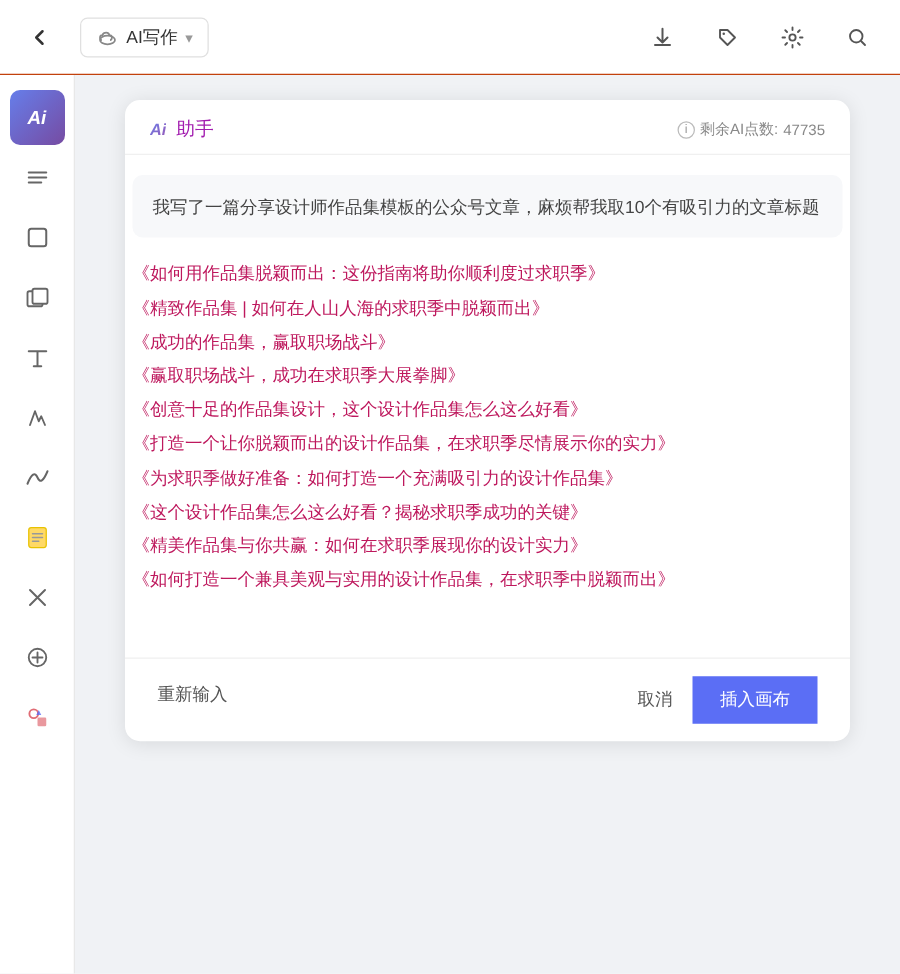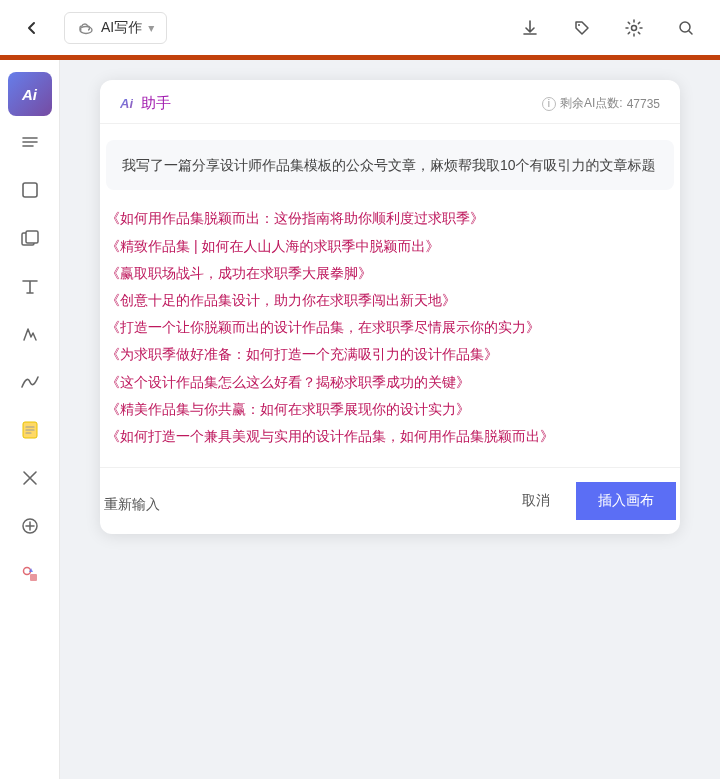--- a/index.html
+++ b/index.html
@@ -14,21 +14,21 @@
 
     
     .toolbar {
       width: 100%;
       height: 60px;
       background: #ffffff;
       display: flex;
       align-items: center;
       padding: 0 16px;
       gap: 16px;
-      border-bottom: 5px solid #c2410c;
+      border-bottom: 1px solid #c2410c;
     }
     .toolbar-back {
       width: 32px;
       height: 32px;
       display: flex;
       align-items: center;
       justify-content: center;
       cursor: pointer;
       color: #333;
       font-size: 18px;
@@ -199,36 +199,37 @@
     }
     .result-item {
       display: block;
       line-height: 1.8;
       margin-bottom: 2px;
     }
 
     
     .panel-footer {
       display: flex;
-      align-items: flex-end;
+      align-items: flex-start;
       justify-content: space-between;
-      padding: 14px 4px;
+      padding: 14px 26px;
       border-top: 1px solid #f0f0f0;
+      margin-top: 32px;
     }
     .footer-btn-text {
       font-size: 14px;
       color: #555;
       cursor: pointer;
       background: none;
       border: none;
       padding: 6px 0;
     }
     .footer-btns-right {
       display: flex;
-      gap: 10px;
+      gap: 0;
       align-items: center;
     }
     .cancel-btn {
       font-size: 14px;
       color: #555;
       cursor: pointer;
       background: none;
       border: none;
       padding: 8px 16px;
     }
@@ -385,27 +386,28 @@
           <span>剩余AI点数:</span>
           <span>47735</span>
         </div>
       </div>
 
       <div class="panel-body">
         <div class="query-box">我写了一篇分享设计师作品集模板的公众号文章，麻烦帮我取10个有吸引力的文章标题</div>
         <div class="results-list">
         <div class="result-item">《如何用作品集脱颖而出：这份指南将助你顺利度过求职季》</div>
             <div class="result-item">《精致作品集 | 如何在人山人海的求职季中脱颖而出》</div>
+            <div class="result-item">《成功的作品集，赢取职场战斗》</div>
             <div class="result-item">《赢取职场战斗，成功在求职季大展拳脚》</div>
-            <div class="result-item">《创意十足的作品集设计，助力你在求职季闯出新天地》</div>
+            <div class="result-item">《创意十足的作品集设计，这个设计作品集怎么这么好看》</div>
             <div class="result-item">《打造一个让你脱颖而出的设计作品集，在求职季尽情展示你的实力》</div>
             <div class="result-item">《为求职季做好准备：如何打造一个充满吸引力的设计作品集》</div>
             <div class="result-item">《这个设计作品集怎么这么好看？揭秘求职季成功的关键》</div>
             <div class="result-item">《精美作品集与你共赢：如何在求职季展现你的设计实力》</div>
-            <div class="result-item">《如何打造一个兼具美观与实用的设计作品集，如何用作品集脱颖而出》</div>
+            <div class="result-item">《如何打造一个兼具美观与实用的设计作品集，在求职季中脱颖而出》</div>
           </div>
       </div>
 
       <div class="panel-footer">
         <button class="footer-btn-text">重新输入</button>
         <div class="footer-btns-right">
           <button class="cancel-btn">取消</button>
           <button class="insert-btn">插入画布</button>
         </div>
       </div>

